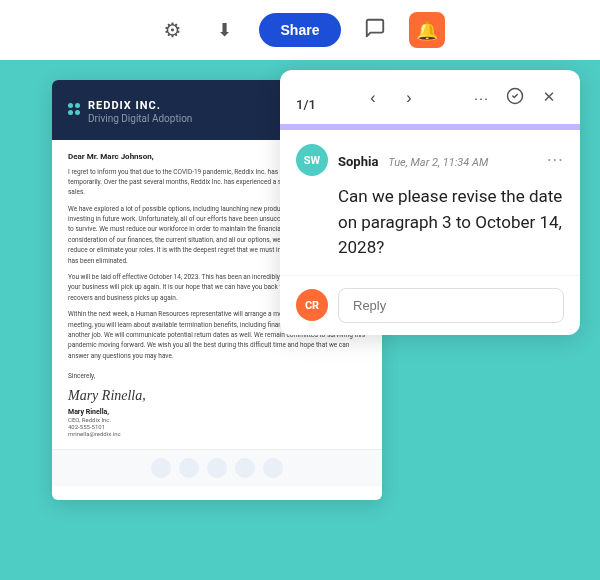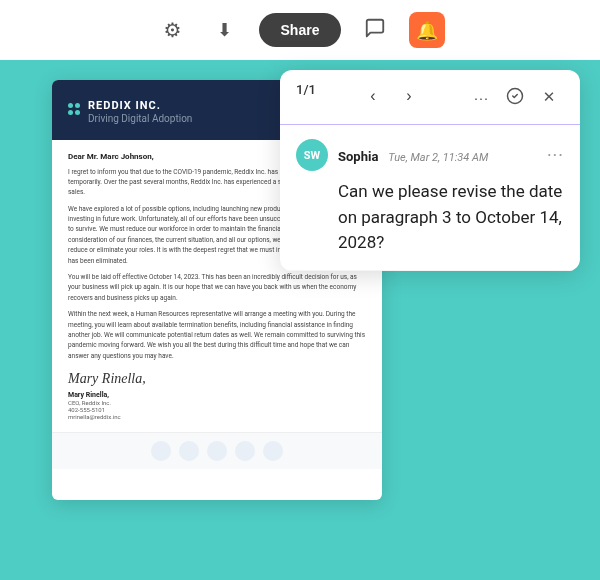--- a/index.html
+++ b/index.html
@@ -45,21 +45,21 @@
       background: #fff;
       color: #4ecdc4;
       padding: 7px 20px;
       border-radius: 20px;
       font-size: 14px;
       font-weight: 600;
       cursor: pointer;
     }
 
     .btn-share {
-      background: #404040;
+      background: #1d4ed8;
       color: #fff;
       border: none;
       padding: 9px 22px;
       border-radius: 20px;
       font-size: 14px;
       font-weight: 600;
       cursor: pointer;
     }
 
     .icon-notification {
@@ -222,23 +222,23 @@
       background: #fff;
       border-radius: 12px;
       box-shadow: 0 4px 24px rgba(0,0,0,0.15);
       z-index: 10;
       overflow: hidden;
     }
 
     
     .panel-header {
       display: flex;
-      align-items: flex-start;
+      align-items: flex-end;
       padding: 12px 16px;
-      border-bottom: 1px solid #c4b5fd;
+      border-bottom: 6px solid #c4b5fd;
       gap: 8px;
     }
 
     .page-indicator {
       font-size: 13px;
       color: #333;
       font-weight: 500;
       margin-right: auto;
     }
 
@@ -426,20 +426,21 @@
         <span>SW</span>
       </div>
 
       <div class="letter-salutation">Dear Mr. Marc Johnson,</div>
       <div class="letter-paragraph">I regret to inform you that due to the COVID-19 pandemic, Reddix Inc. has been forced to close temporarily. Over the past several months, Reddix Inc. has experienced a significant decrease in lack of sales.</div>
       <div class="letter-paragraph">We have explored a lot of possible options, including launching new products, cutting costs, and investing in future work. Unfortunately, all of our efforts have been unsuccessful. We have been unable to survive. We must reduce our workforce in order to maintain the financial stability. After careful consideration of our finances, the current situation, and all our options, we have decided that we must reduce or eliminate your roles. It is with the deepest regret that we must inform you that your position has been eliminated.</div>
       <div class="letter-paragraph">You will be laid off effective October 14, 2023. This has been an incredibly difficult decision for us, as your business will pick up again. It is our hope that we can have you back with us when the economy recovers and business picks up again.</div>
       <div class="letter-paragraph">Within the next week, a Human Resources representative will arrange a meeting with you. During the meeting, you will learn about available termination benefits, including financial assistance in finding another job. We will communicate potential return dates as well. We remain committed to surviving this pandemic moving forward. We wish you all the best during this difficult time and hope that we can answer any questions you may have.</div>
 
       <div class="letter-signature">
+        <div class="letter-paragraph">Sincerely,</div>
         <div class="signature-img">Mary Rinella,</div>
         <div class="signature-name">Mary Rinella,</div>
         <div class="signature-title">CEO, Reddix Inc.</div>
         <div class="signature-title">402-555-5101</div>
         <div class="signature-title">mrinella@reddix.inc</div>
       </div>
     </div>
 
     <div class="letter-bottom-section">
       <div class="deco-circle"></div>
@@ -485,16 +486,22 @@
         </div>
         <div class="message-meta">
           <span class="message-sender">Sophia</span>
           <span class="message-time" style="margin-left:6px;">Tue, Mar 2, 11:34 AM</span>
         </div>
         <span class="message-more">···</span>
       </div>
       <div class="message-text">Can we please revise the date on paragraph 3 to October 14, 2028?</div>
     </div>
 
+    <div class="reply-area">
+      <div class="avatar-sm avatar-cr">
+        <span>CR</span>
+      </div>
+      <input class="reply-input" type="text" placeholder="Reply" style="">
+    </div>
 
   </div>
 
 </div>
 
 </body></html>

